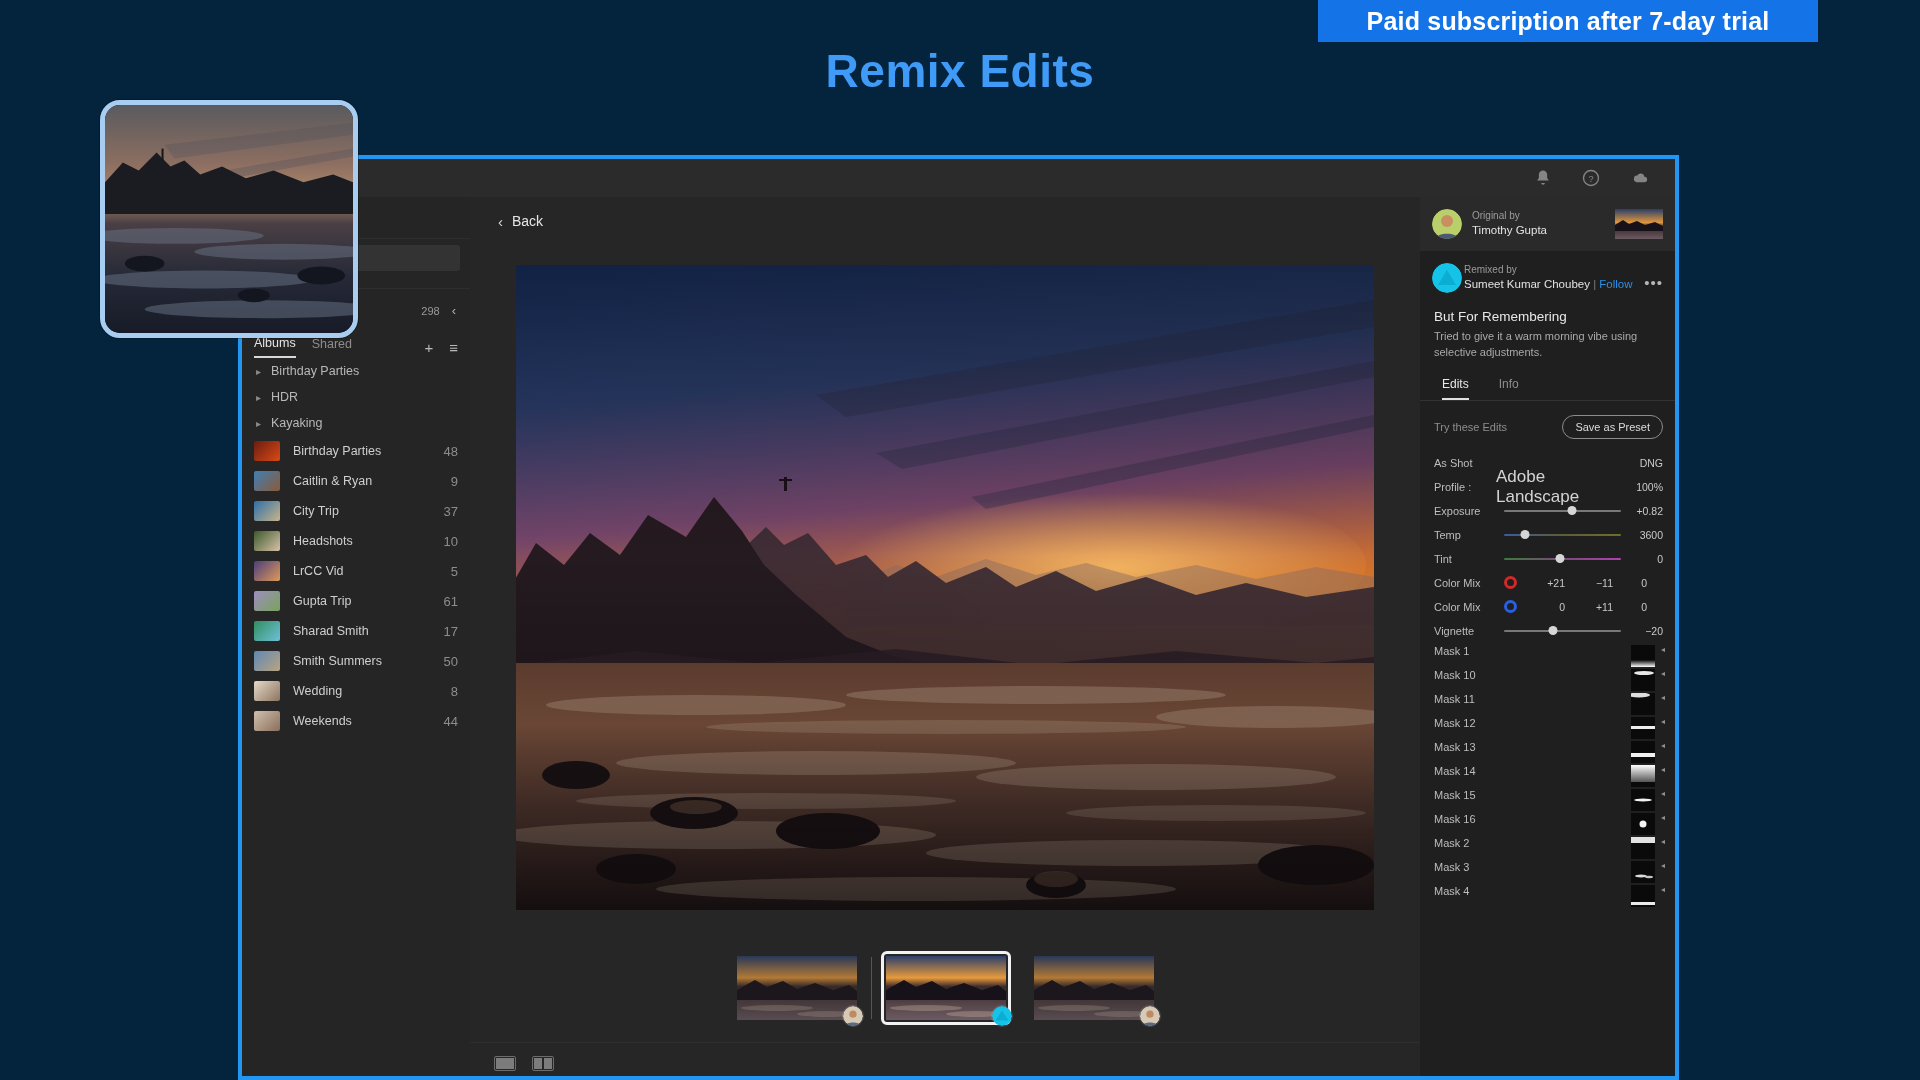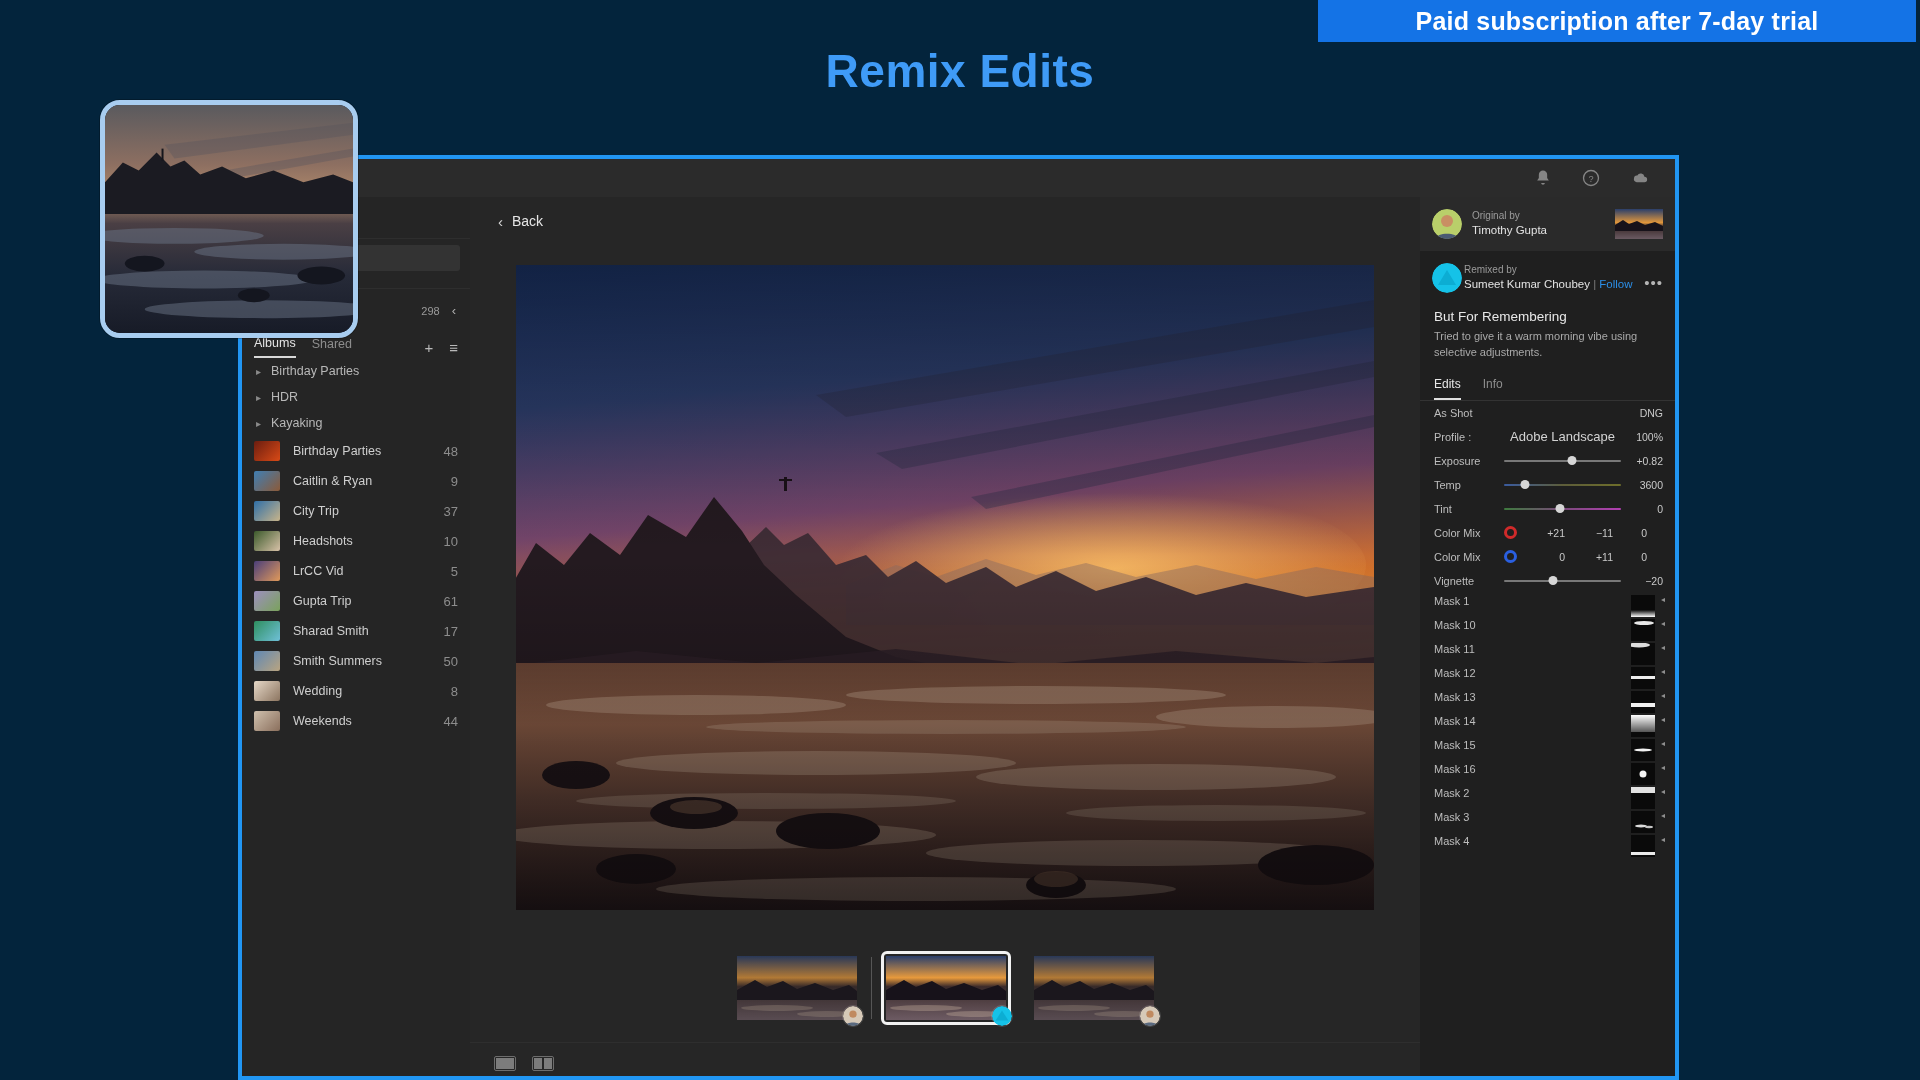--- a/index.html
+++ b/index.html
@@ -6,21 +6,21 @@
   html, body {
     width: 1920px; height: 1080px;
     background: #03243c;
     font-family: "Liberation Sans", sans-serif;
     overflow: hidden;
   }
   #stage { position: relative; width: 1920px; height: 1080px; background: #03243c; }
 
   
   .banner {
-    position: absolute; top: 0; left: 1318px; width: 598px; height: 42px;
+    position: absolute; top: 0; left: 1318px; width: 500px; height: 42px;
     background: #1473e6; color: #fff;
     font-size: 25px; font-weight: bold; letter-spacing: .2px;
     display: flex; align-items: center; justify-content: center;
   }
   .bigtitle {
     position: absolute; top: 44px; left: 0; width: 1920px; text-align: center;
     color: #3f9bf7; font-size: 46px; font-weight: bold; letter-spacing: .5px;
   }
 
   
@@ -111,34 +111,34 @@
   .title-main { color:#e8e8e8; font-size:13.5px; padding: 10px 14px 5px; }
   .desc { color:#a9a9a9; font-size:11px; line-height:1.45; padding: 0 14px 10px; }
 
   .actions { display:flex; align-items:center; padding: 2px 14px 14px; gap:16px; }
   .actions .grow { flex:1; }
   .pillbtn {
     background:#1473e6; color:#fff; font-size:11.5px; border-radius:13px;
     padding: 6px 13px; border:none;
   }
   .tabs2 { display:flex; gap:22px; padding: 6px 14px 0; border-bottom:1px solid #333; }
-  .tab2 { font-size:12px; color:#8d8d8d; padding-bottom:7px; }
+  .tab2 { font-size:12px; color:#8d8d8d; padding-bottom:7px;margin-left:8px; }
   .tab2.active { color:#e8e8e8; border-bottom:2px solid #e0e0e0; }
 
   .try-row { display:flex; align-items:center; padding: 14px 12px 12px 14px; }
   .try-row .t { color:#8d8d8d; font-size:11px; flex:1; }
   .ghostbtn {
     border:1px solid #8c8c8c; color:#dcdcdc; background:transparent;
     font-size:11px; border-radius:12px; padding:5px 12px;
   }
 
   .erow { display:flex; align-items:center; padding: 4px 12px 4px 14px; height:24px; }
   .ename { color:#bdbdbd; font-size:11px; width:62px; flex:none; }
   .eval  { color:#c9c9c9; font-size:10.5px; width:34px; text-align:right; flex:none; }
-  .emid  { flex:1; text-align:center; color:#d3d3d3; font-size:13px; }
+  .emid  { flex:1; text-align:left; color:#d3d3d3; font-size:17px; }
   .slider { flex:1; height:14px; position:relative; margin:0 8px; }
   .track { position:absolute; top:6px; left:0; right:0; height:2px; background:#787878; border-radius:1px; }
   .track.temp { background: linear-gradient(90deg,#3a5b9e,#5d5d3a,#6e6e2a); }
   .track.tint { background: linear-gradient(90deg,#3e7a3e,#7a4a7a,#b23fb2); }
   .knob { position:absolute; top:2px; width:9px; height:9px; border-radius:50%; background:#d6d6d6; transform:translateX(-50%); }
   .swatch { width:13px; height:13px; border-radius:50%; border:3px solid #d02a2a; margin-left:8px; flex:none; }
   .swatch.blue { border-color:#2a5fe0; }
   .cm-a, .cm-b { color:#c9c9c9; font-size:10.5px; width:48px; text-align:right; flex:none; }
 
   .mrow { display:flex; align-items:flex-start; padding: 2px 10px 2px 14px; height:24px; }
@@ -501,20 +501,24 @@
 
         <div class="title-main">But For Remembering</div>
         <div class="desc">Tried to give it a warm morning vibe using selective adjustments.</div>
 
 
         <div class="tabs2">
           <span class="tab2 active">Edits</span>
           <span class="tab2">Info</span>
         </div>
 
+        <div class="try-row">
+          <span class="t">Try these Edits</span>
+          <button class="ghostbtn">Save as Preset</button>
+        </div>
 
         <div id="edit-list">
             <div class="erow">
               <span class="ename">As Shot</span>
               <span style="flex:1"></span>
               <span class="eval">DNG</span>
             </div>
             <div class="erow">
               <span class="ename">Profile :</span>
               <span class="emid">Adobe Landscape</span>

